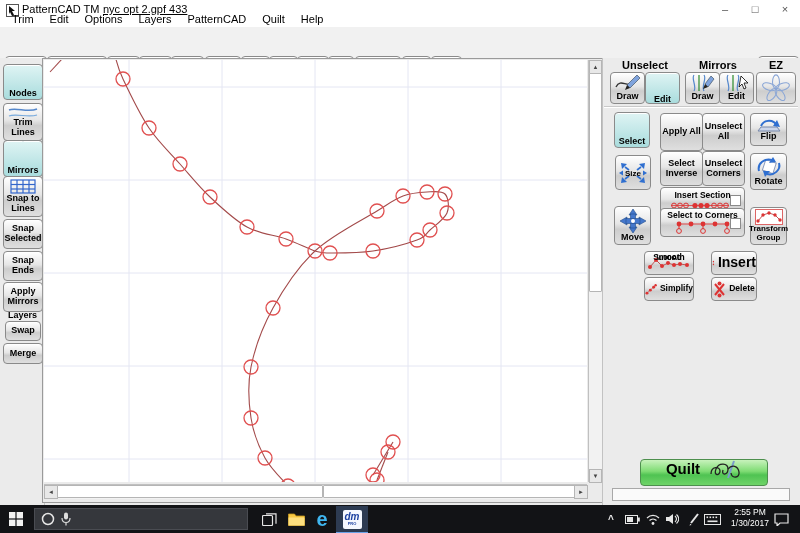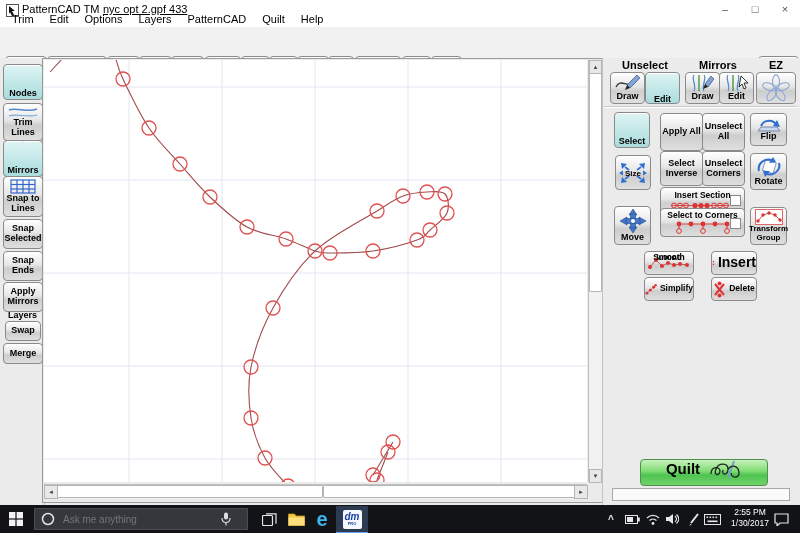--- a/index.html
+++ b/index.html
@@ -541,21 +541,20 @@
       <rect x="0" y="0" width="6.4" height="6.4" fill="#f2f2f2"></rect>
         <rect x="7.6" y="0" width="6.4" height="6.4" fill="#f2f2f2"></rect>
       <rect x="0" y="7.6" width="6.4" height="6.4" fill="#f2f2f2"></rect>
         <rect x="7.6" y="7.6" width="6.4" height="6.4" fill="#f2f2f2"></rect>
     </svg>
   </div>
   <div class="abs" id="search-box">
     <svg width="14" height="14" viewBox="0 0 14 14">
       <circle cx="7" cy="7" r="5.5" fill="none" stroke="#e6e6e6" stroke-width="1.5"></circle>
     </svg>
-    <input id="search-input" placeholder="Ask me anything" style="">
     <svg width="10" height="14" viewBox="0 0 10 14">
       <rect x="3" y="0.5" width="4" height="7" rx="2" fill="#ddd"></rect>
       <path d="M1,6 C1,12 9,12 9,6" fill="none" stroke="#ddd" stroke-width="1.2"></path>
       <line x1="5" y1="11" x2="5" y2="13.5" stroke="#ddd" stroke-width="1.2"></line>
     </svg>
   </div>
   <div class="abs tb-ico" style="left:258px">
     <svg width="15" height="13" viewBox="0 0 15 13">
       <rect x="0.5" y="2.5" width="10" height="10" fill="none" stroke="#e6e6e6" stroke-width="1.2" rx="1"></rect>
       <path d="M4,0.8 h10 v10" fill="none" stroke="#e6e6e6" stroke-width="1.2"></path>

